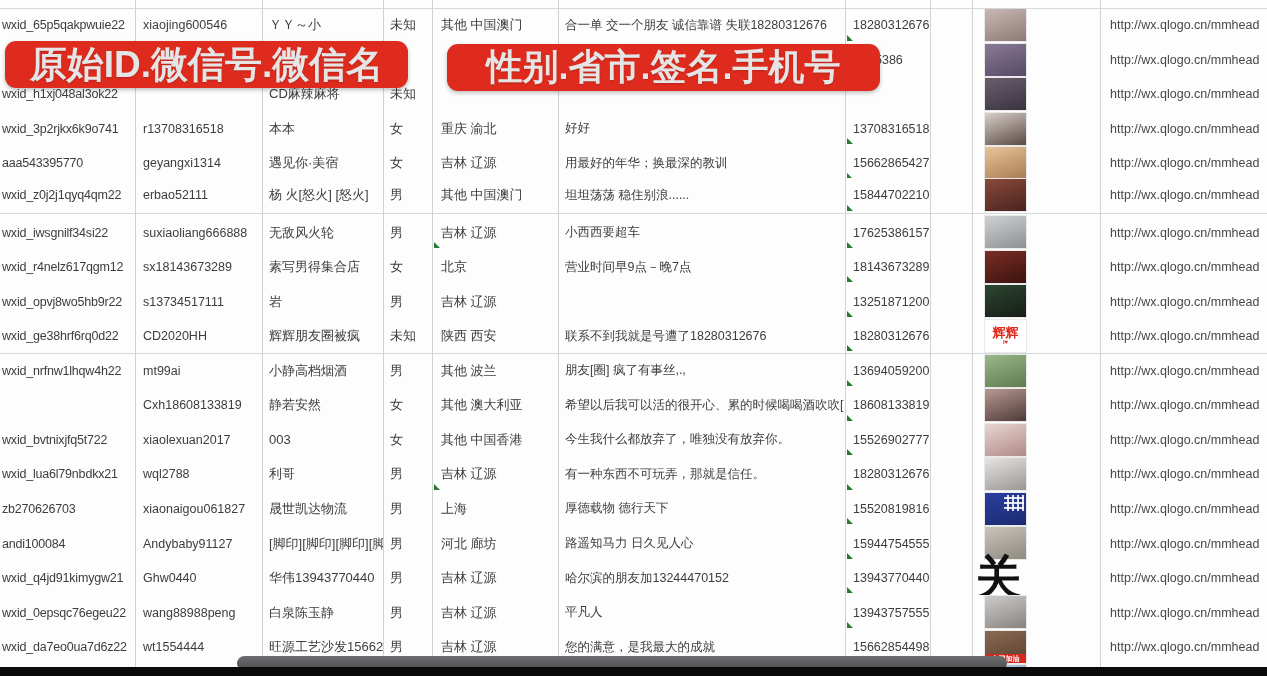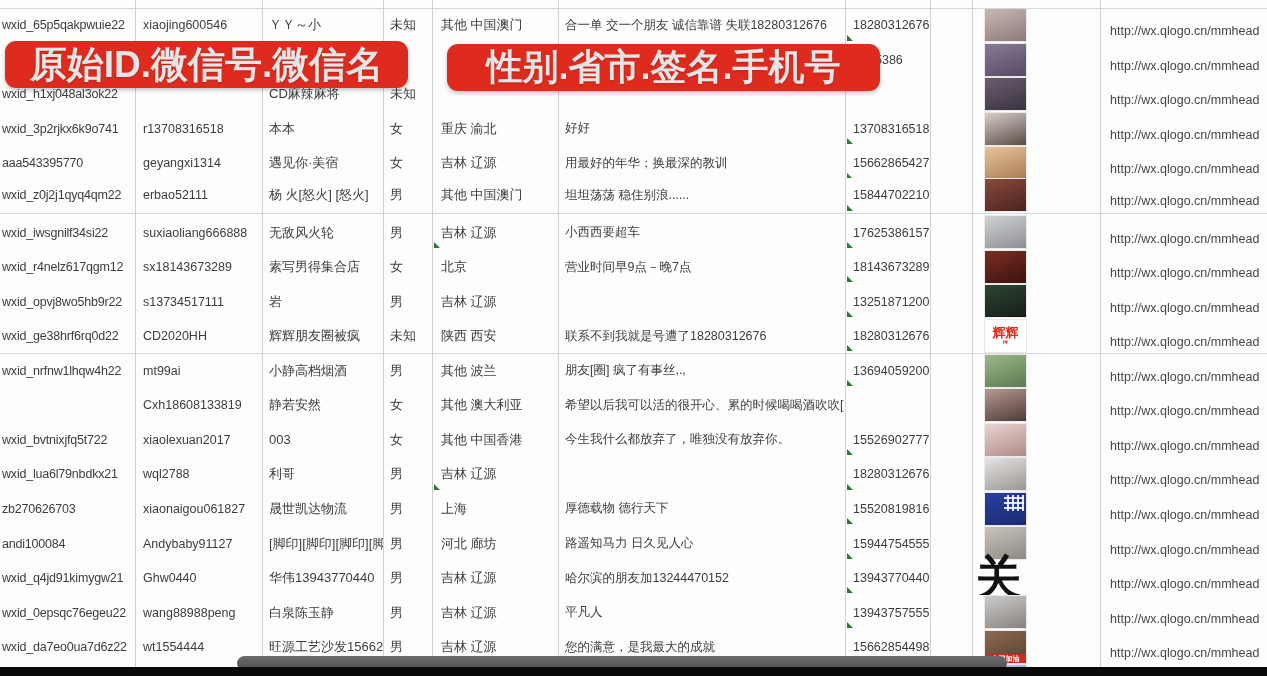--- a/index.html
+++ b/index.html
@@ -18,21 +18,21 @@
   }
   .c-wxid{left:0;width:135px;padding-left:2px;letter-spacing:-0.2px;}
   .c-acct{left:135px;width:127px;padding-left:8px;}
   .c-name{left:262px;width:121px;padding-left:7px;font-size:13px;}
   .c-gender{left:383px;width:49px;padding-left:7px;font-size:13px;}
   .c-region{left:432px;width:126px;padding-left:9px;font-size:13px;}
   .c-sig{left:558px;width:287px;padding-left:7px;font-size:12.5px;}
   .c-phone{left:845px;width:127px;padding-left:8px;}
   .c-phone.indent{padding-left:30px;}
   .c-avatar{left:972px;width:128px;overflow:visible;}
-  .c-link{left:1100px;width:167px;padding-left:10px;color:#474747;margin-top:6px;}
+  .c-link{left:1100px;width:167px;padding-left:10px;color:#474747;}
   .vline{position:absolute;top:0;width:1px;height:667px;background:#d0d3d6;z-index:2;}
   .topline{position:absolute;left:0;top:8px;width:1267px;height:1px;background:#d5d8da;z-index:2;}
   .flag{position:absolute;left:2px;bottom:2px;width:0;height:0;
         border-bottom:6px solid #2a7a33;border-right:6px solid transparent;}
   .av{position:absolute;left:13px;top:1px;width:41px;height:32px;box-shadow:0 0 0 1px rgba(0,0,0,.08);}
   .av-label{width:100%;height:100%;display:flex;flex-direction:column;align-items:center;justify-content:center;
             font-weight:bold;font-size:13px;line-height:13px;}
   .av-sub{font-size:6px;line-height:6px;}
   .av-qr{background-image:
       linear-gradient(90deg, rgba(255,255,255,.85) 2px, transparent 2px),
@@ -213,20 +213,21 @@
           <div class="av" style="background: linear-gradient(160deg, rgb(154, 184, 138), rgb(93, 122, 80));"></div>
         </div>
         <div class="cell c-link">http://wx.qlogo.cn/mmhead</div>
       </div>
       <div class="row" style="top: 388.05px; height: 34.55px;">
         <div class="cell c-acct">Cxh18608133819</div>
         <div class="cell c-name">静若安然</div>
         <div class="cell c-gender">女</div>
         <div class="cell c-region">其他 澳大利亚</div>
         <div class="cell c-sig">希望以后我可以活的很开心、累的时候喝喝酒吹吹[</div>
+        <div class="cell c-phone">18608133819<span class="flag"></span></div>
         <div class="cell c-avatar">
           <div class="av" style="background: linear-gradient(160deg, rgb(184, 154, 146), rgb(78, 58, 56));"></div>
         </div>
         <div class="cell c-link">http://wx.qlogo.cn/mmhead</div>
       </div>
       <div class="row" style="top: 422.6px; height: 34.55px;">
         <div class="cell c-wxid">wxid_bvtnixjfq5t722</div>
         <div class="cell c-acct">xiaolexuan2017</div>
         <div class="cell c-name">003</div>
         <div class="cell c-gender">女</div>
@@ -237,20 +238,21 @@
           <div class="av" style="background: linear-gradient(160deg, rgb(232, 213, 210), rgb(176, 138, 134));"></div>
         </div>
         <div class="cell c-link">http://wx.qlogo.cn/mmhead</div>
       </div>
       <div class="row" style="top: 457.15px; height: 34.55px;">
         <div class="cell c-wxid">wxid_lua6l79nbdkx21</div>
         <div class="cell c-acct">wql2788</div>
         <div class="cell c-name">利哥</div>
         <div class="cell c-gender">男</div>
         <div class="cell c-region">吉林 辽源<span class="flag"></span></div>
+        <div class="cell c-sig">有一种东西不可玩弄，那就是信任。</div>
         <div class="cell c-phone">18280312676<span class="flag"></span></div>
         <div class="cell c-avatar">
           <div class="av" style="background: linear-gradient(160deg, rgb(230, 228, 226), rgb(154, 150, 148));"></div>
         </div>
         <div class="cell c-link">http://wx.qlogo.cn/mmhead</div>
       </div>
       <div class="row" style="top: 491.7px; height: 34.55px;">
         <div class="cell c-wxid">zb270626703</div>
         <div class="cell c-acct">xiaonaigou061827</div>
         <div class="cell c-name">晟世凯达物流</div>

